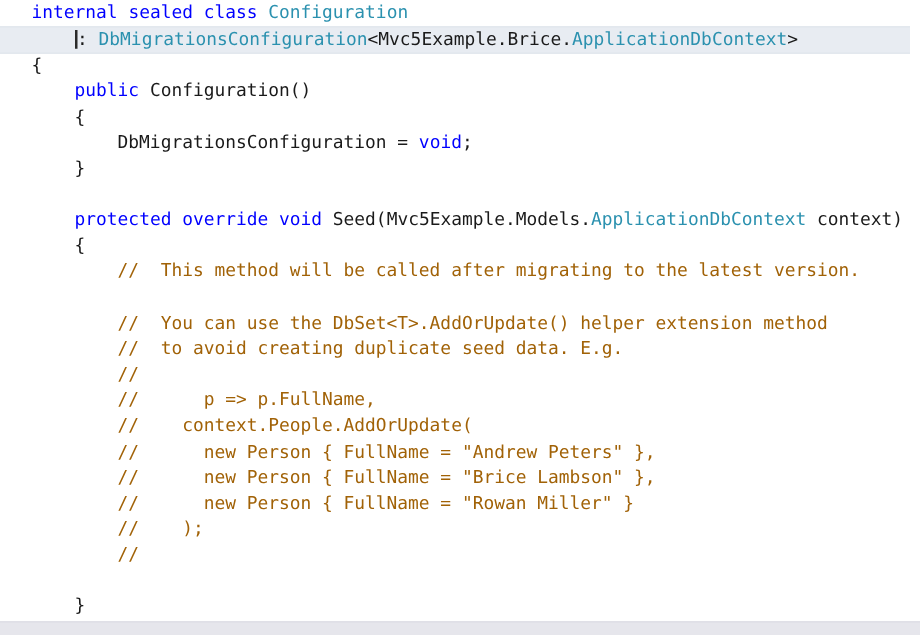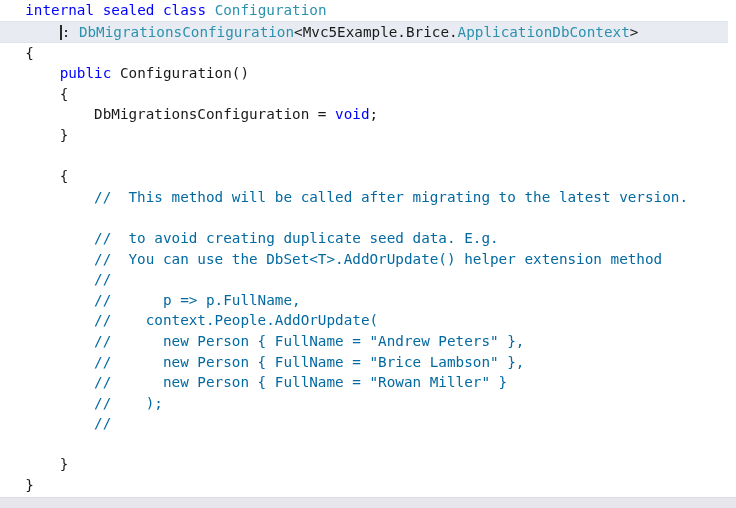--- a/index.html
+++ b/index.html
@@ -57,21 +57,21 @@
     height: 15px;
     background: #2a2a2a;
     vertical-align: -3px;
     margin-right: 0px;
   }
 
   
   .kw   { color: #0000ff; }
   .type { color: #2b91af; }
   .pln  { color: #1a1a1a; }
-  .cmt  { color: #0369a1; margin-top: 48px; }
+  .cmt  { color: #a16207; margin-top: 48px; }
   .op   { color: #1a1a1a; }
 
   .statusbar {
     position: absolute;
     left: 0;
     bottom: 0;
     width: 736px;
     height: 11px;
     background: #e6e6ec;
     border-top: 1px solid #dcdce4;
@@ -85,25 +85,26 @@
 
   <div class="code-area">
       <div class="line"><span class="pln">  </span><span class="kw">internal</span><span class="pln"> </span><span class="kw">sealed</span><span class="pln"> </span><span class="kw">class</span><span class="pln"> </span><span class="type">Configuration</span></div>
       <div class="line current"><span class="pln">      </span><span class="pln"></span><span class="caret"></span><span class="op">: </span><span class="type">DbMigrationsConfiguration</span><span class="op">&lt;</span><span class="pln">Mvc5Example.Brice.</span><span class="type">ApplicationDbContext</span><span class="op">&gt;</span></div>
       <div class="line"><span class="pln">  {</span></div>
       <div class="line"><span class="pln">      </span><span class="kw">public</span><span class="pln"> Configuration()</span></div>
       <div class="line"><span class="pln">      {</span></div>
       <div class="line"><span class="pln">          DbMigrationsConfiguration = </span><span class="kw">void</span><span class="pln">;</span></div>
       <div class="line"><span class="pln">      }</span></div>
       <div class="line"><span class="pln"></span></div>
+      <div class="line"><span class="pln">      </span><span class="kw">protected</span><span class="pln"> </span><span class="kw">override</span><span class="pln"> </span><span class="kw">void</span><span class="pln"> Seed(Mvc5Example.Models.</span><span class="type">ApplicationDbContext</span><span class="pln"> context)</span></div>
       <div class="line"><span class="pln">      {</span></div>
       <div class="line"><span class="cmt">          //  This method will be called after migrating to the latest version.</span></div>
       <div class="line"><span class="pln"></span></div>
+      <div class="line"><span class="cmt">          //  You can use the DbSet&lt;T&gt;.AddOrUpdate() helper extension method</span></div>
       <div class="line"><span class="cmt">          //  to avoid creating duplicate seed data. E.g.</span></div>
-      <div class="line"><span class="cmt">          //  You can use the DbSet&lt;T&gt;.AddOrUpdate() helper extension method</span></div>
       <div class="line"><span class="cmt">          //</span></div>
       <div class="line"><span class="cmt">          //      p =&gt; p.FullName,</span></div>
       <div class="line"><span class="cmt">          //    context.People.AddOrUpdate(</span></div>
       <div class="line"><span class="cmt">          //      new Person { FullName = "Andrew Peters" },</span></div>
       <div class="line"><span class="cmt">          //      new Person { FullName = "Brice Lambson" },</span></div>
       <div class="line"><span class="cmt">          //      new Person { FullName = "Rowan Miller" }</span></div>
       <div class="line"><span class="cmt">          //    );</span></div>
       <div class="line"><span class="cmt">          //</span></div>
       <div class="line"><span class="pln"></span></div>
       <div class="line"><span class="pln">      }</span></div>

